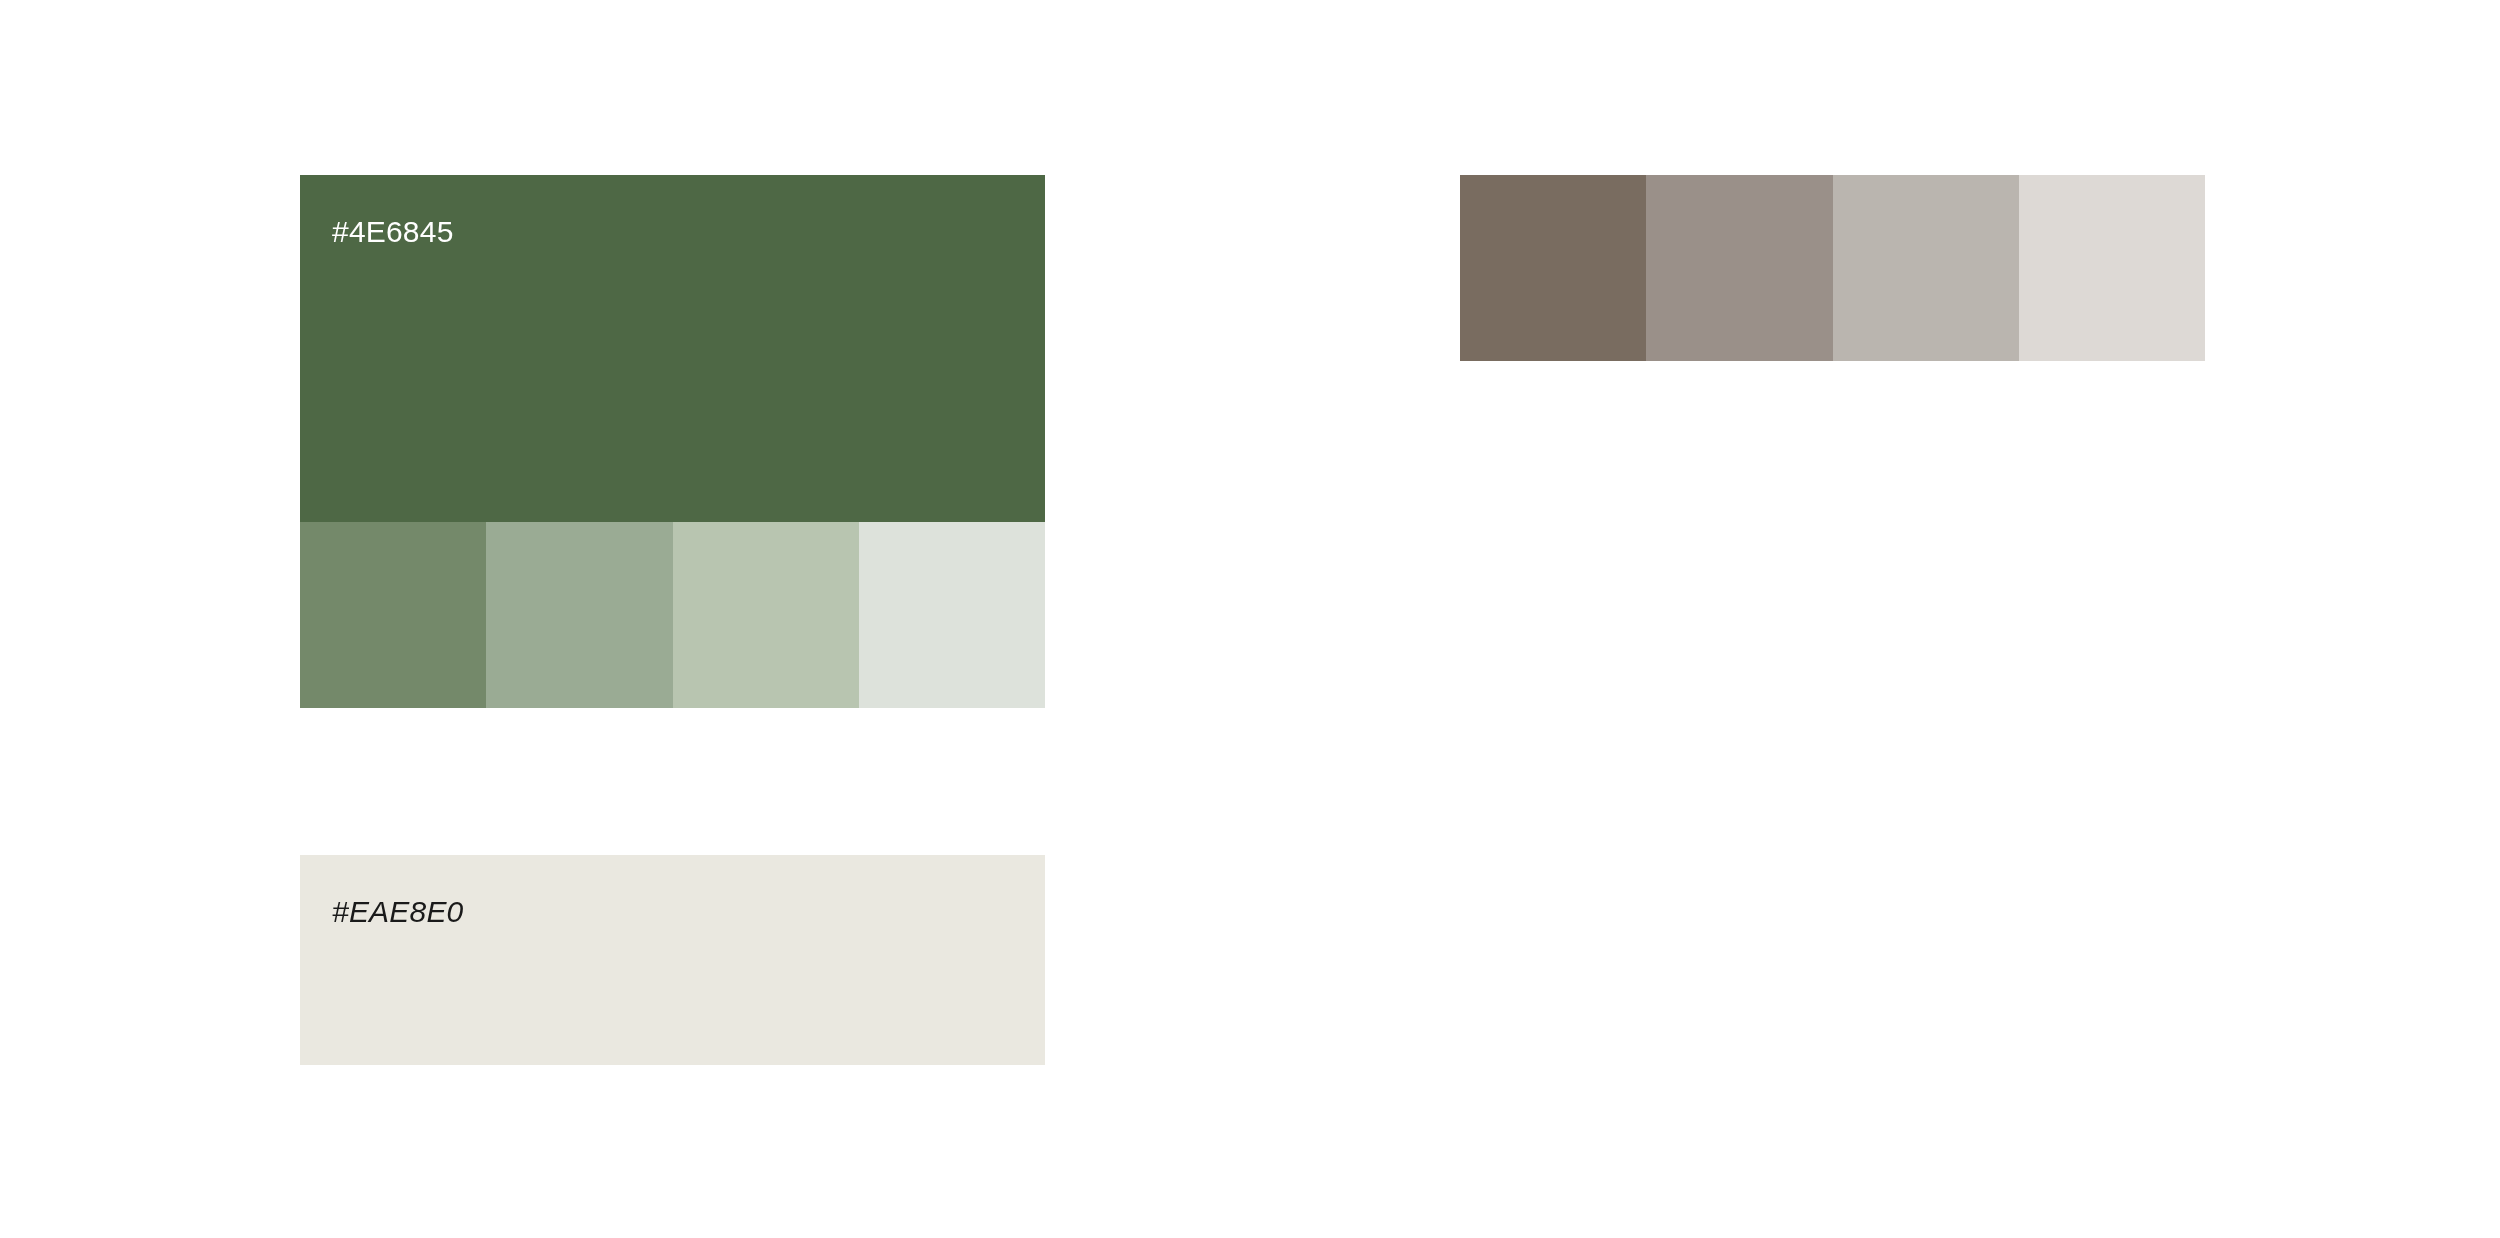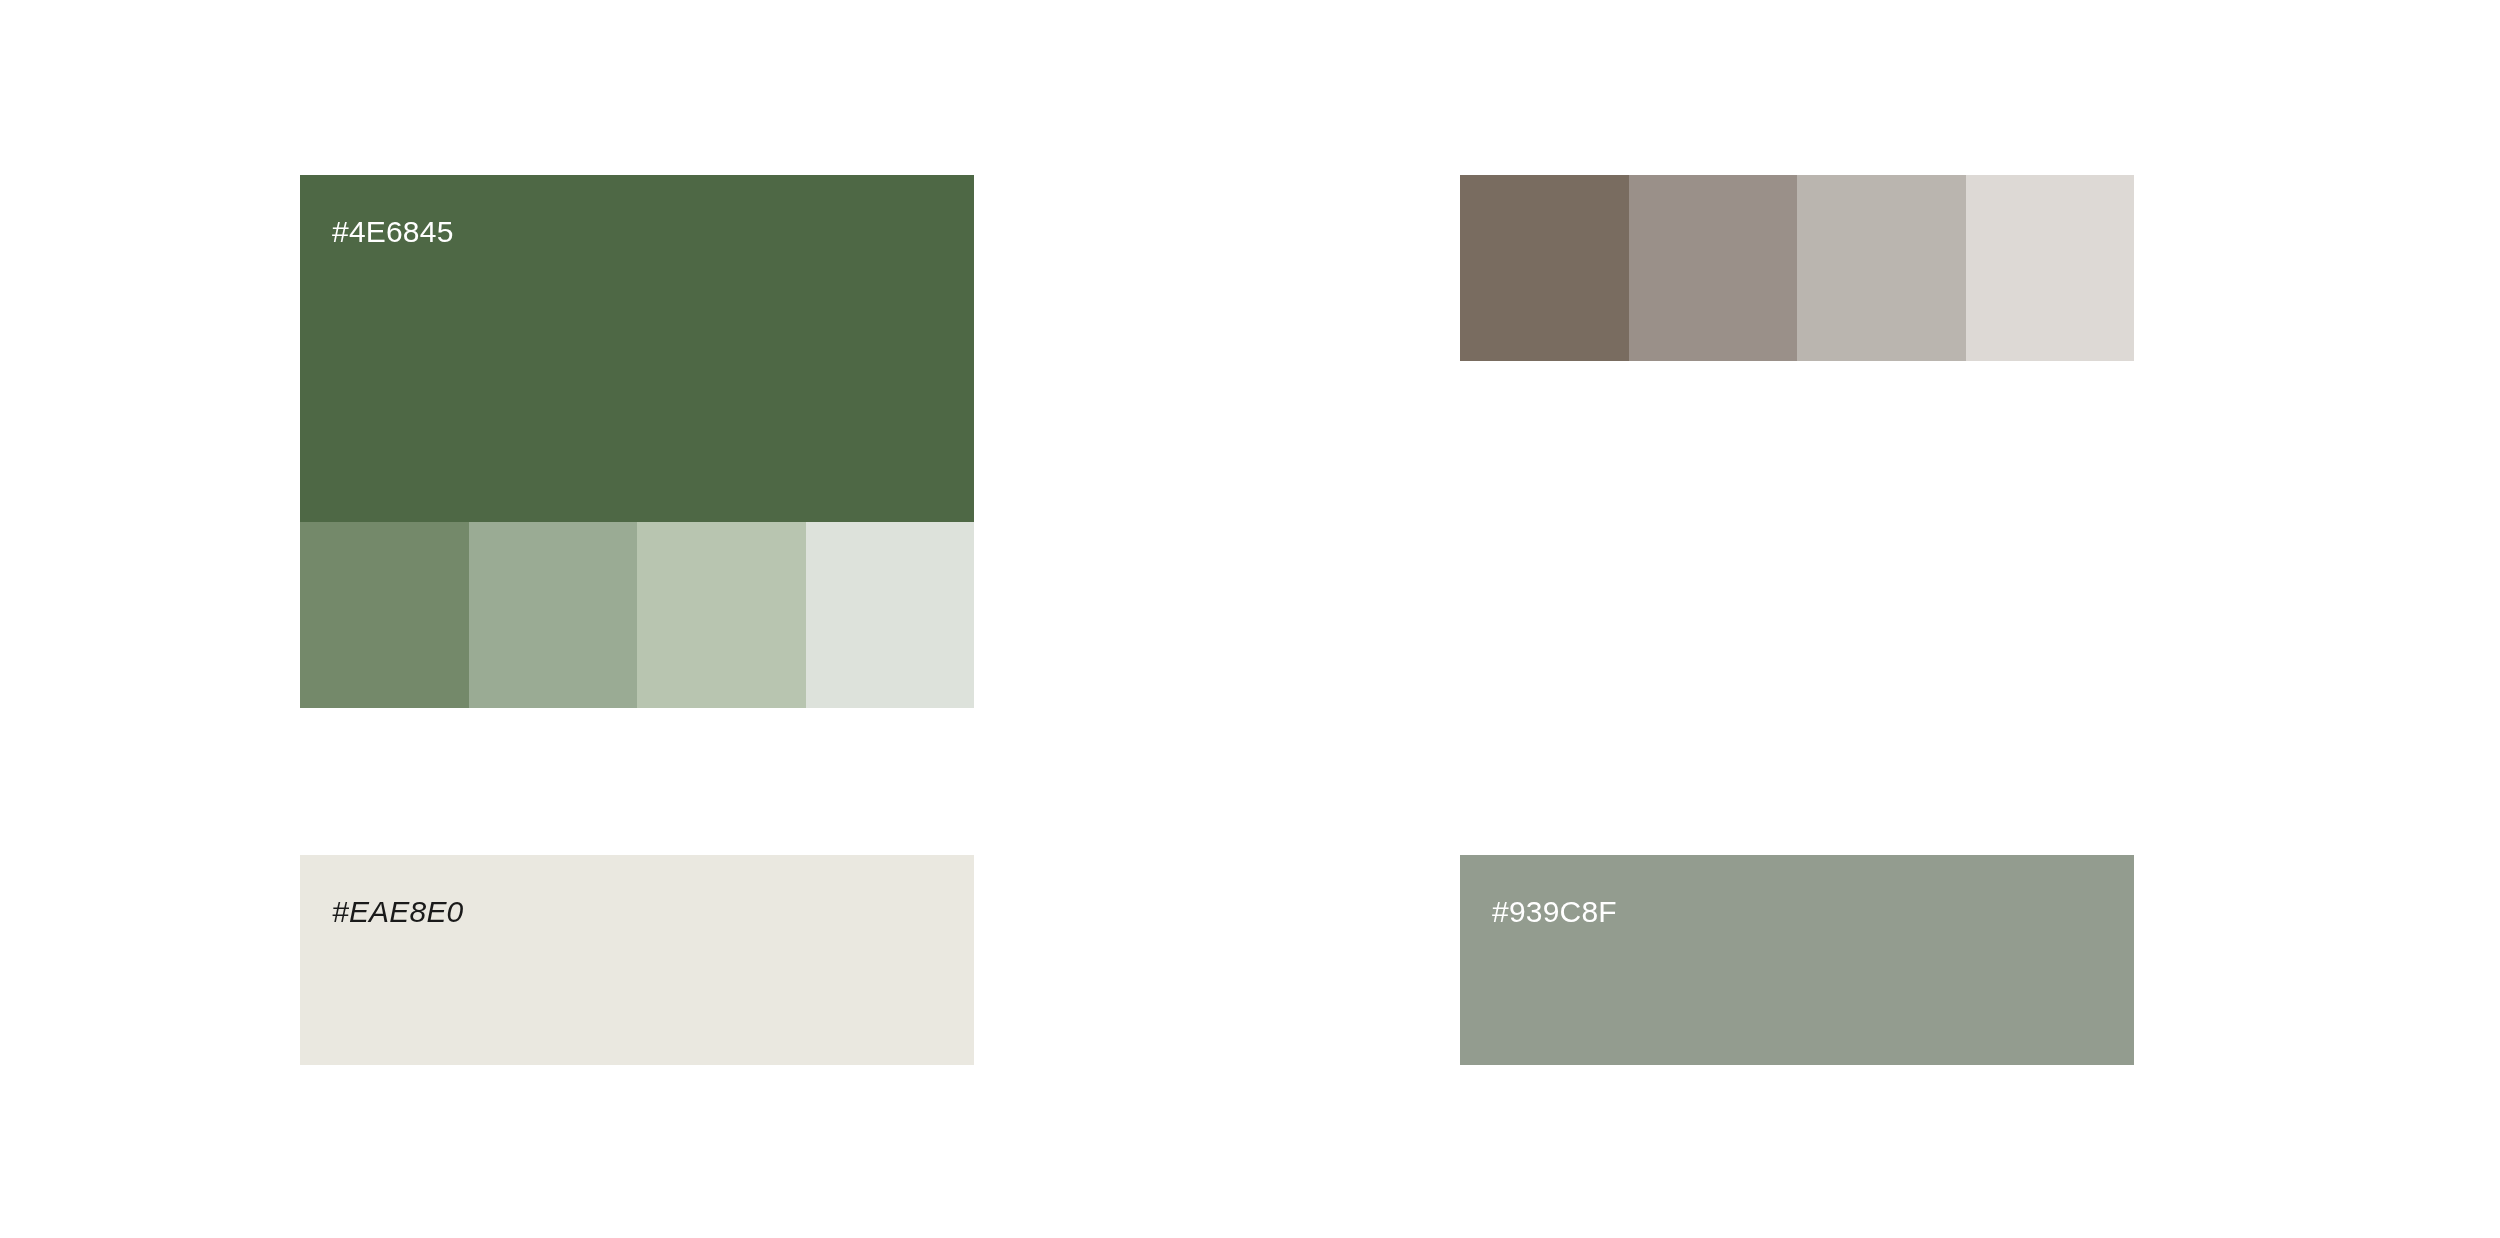--- a/index.html
+++ b/index.html
@@ -20,21 +20,21 @@
     position: absolute;
     left: 0;
     top: 0;
     width: 2500px;
     height: 1238px;
   }
 
   
   .swatch-group {
     position: absolute;
-    width: 674px;
+    width: 745px;
   }
 
   .group-tl { left: 300px;  top: 175px; }
   .group-tr { left: 1460px; top: 175px; }
   .group-bl { left: 300px;  top: 855px; font-style: italic; }
   .group-br { left: 1460px; top: 855px; }
 
   
   .swatch-main {
     position: relative;
@@ -98,19 +98,14 @@
       <div class="tint-cell" style="background-color: rgb(221, 217, 213);"></div>
     </div>
   </div>
 
   <div class="swatch-group group-bl">
     <div class="swatch-main short" style="background-color: rgb(234, 232, 224);">
       <span class="swatch-label label-dark">#EAE8E0</span>
     </div>
   </div>
 
-  <div class="swatch-group group-br">
-    <div class="swatch-main short" style="background-color: rgb(147, 156, 143);">
-      <span class="swatch-label label-light">#939C8F</span>
-    </div>
-  </div>
 
 </div>
 
 </body></html>

